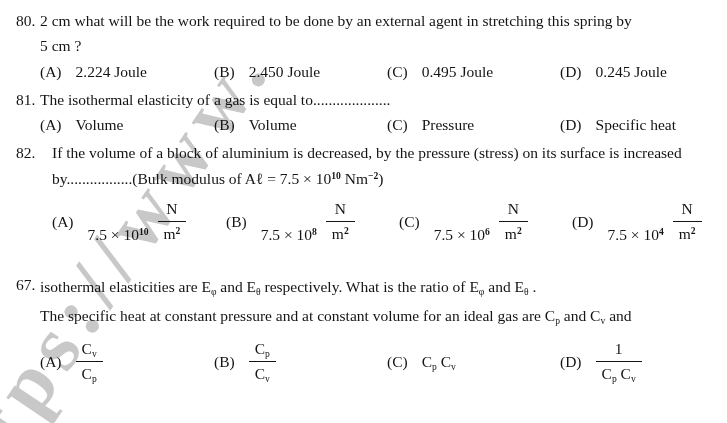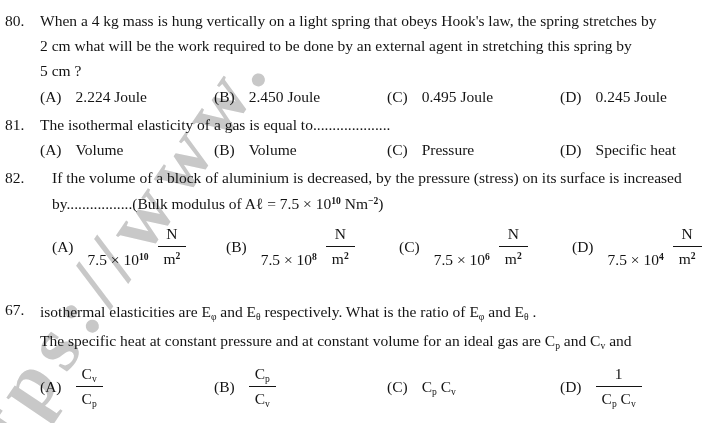--- a/index.html
+++ b/index.html
@@ -24,21 +24,21 @@
     letter-spacing:10px;
     color:#c8c8c8;
     white-space:nowrap;
     z-index:0;
     user-select:none;
   }
   .question{position:relative;z-index:1;display:flex;}
   .q80{margin-bottom:5px;}
   .q81{margin-bottom:5px;justify-content:flex-end;}
   .q82{margin-bottom:28px;gap:12px;}
-  .qnum{flex:none;width:40px;padding-left:5px;box-sizing:border-box;line-height:25px;}
+  .qnum{flex:none;width:40px;padding-left:16px;box-sizing:border-box;line-height:25px;}
   .qbody{flex:1;min-width:0;}
   .qline{line-height:25px;white-space:nowrap;}
   .qline.tall{line-height:28px;}
   .qline.taller{line-height:30px;}
   .options{display:grid;grid-template-columns:174px 173px 173px auto;align-items:center;}
   .q80 .options{margin-top:3px;line-height:21px;}
   .q81 .options{margin-top:2px;line-height:21px;}
   .q82 .options{margin-top:6px;}
   .q83 .options{margin-top:9px;}
   .option{display:flex;align-items:center;gap:14px;white-space:nowrap;}
@@ -53,21 +53,20 @@
 </head>
 <body>
 
 <div class="page">
 
   <div class="watermark" style="color: rgb(200, 200, 200);">https://www.</div>
 
   <div class="question q80">
     <div class="qnum">80.</div>
     <div class="qbody">
-      <div class="qline">When a 4 kg mass is hung vertically on a light spring that obeys Hook's law, the spring stretches by</div>
       <div class="qline">2 cm what will be the work required to be done by an external agent in stretching this spring by</div>
       <div class="qline">5 cm ?</div>
       <div class="options">
         <div class="option">
           <span class="opt-label">(A)</span>
           <span class="opt-value">2.224 Joule</span>
         </div>
         <div class="option">
           <span class="opt-label">(B)</span>
           <span class="opt-value">2.450 Joule</span>

